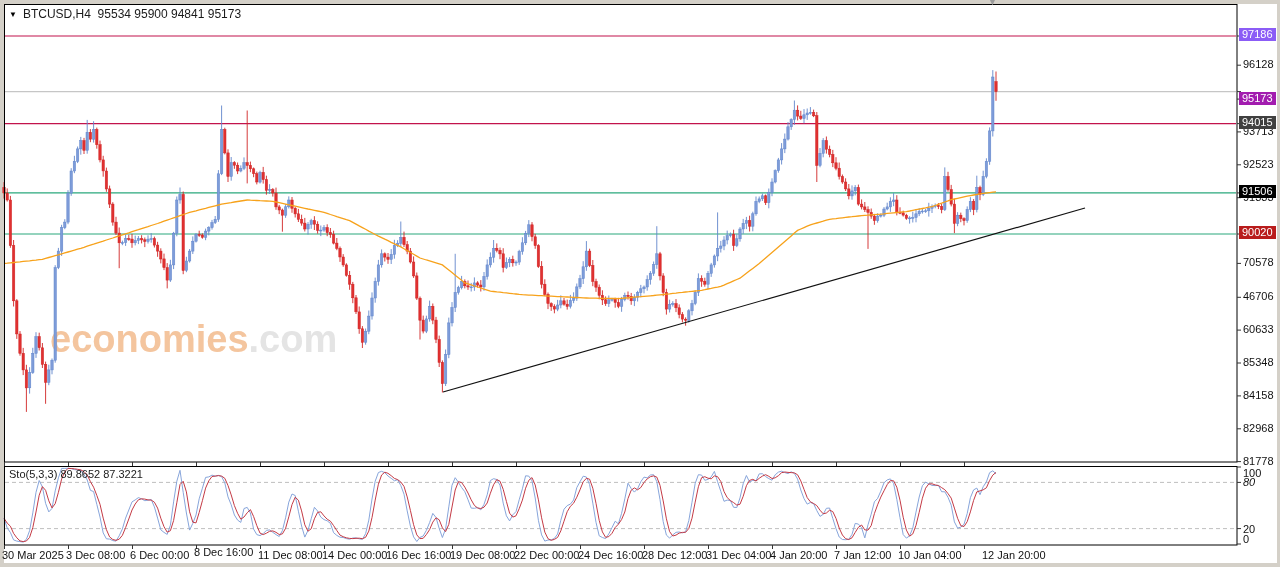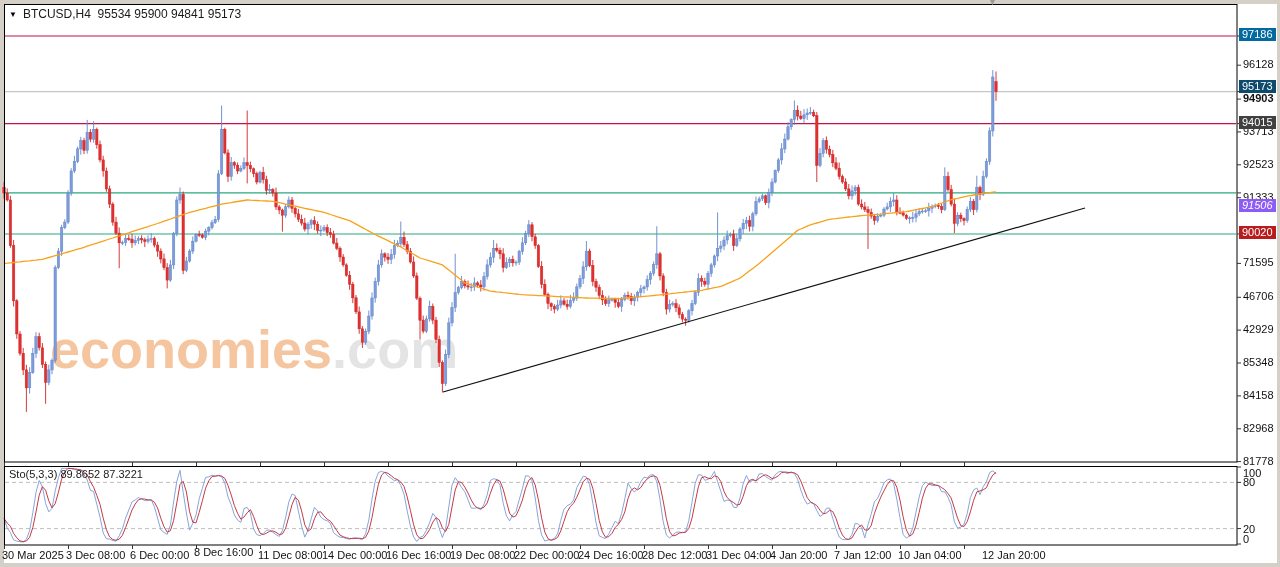--- a/index.html
+++ b/index.html
@@ -4,21 +4,21 @@
 <style>
   html,body{margin:0;padding:0;}
   body{
     width:1280px;height:567px;position:relative;overflow:hidden;
     background:#d4d0c8;
     font-family:"Liberation Sans", sans-serif;
     -webkit-font-smoothing:antialiased;
   }
   #canvas{position:absolute;left:4px;top:4px;width:1273px;height:559px;background:#ffffff;}
   #watermark{position:absolute;left:0;top:0;width:100%;height:100%;z-index:1;pointer-events:none;}
-  .wm1{position:absolute;left:50px;top:318px;font-size:54px;font-weight:bold;letter-spacing:0px;}
+  .wm1{position:absolute;left:50px;top:318px;font-size:38px;font-weight:bold;letter-spacing:0px;}
   .wm2{position:absolute;left:84px;top:358px;font-size:41px;font-weight:400;letter-spacing:1px;}
   #chart-svg-wrap{position:absolute;left:0;top:0;width:1280px;height:567px;z-index:2;}
   #overlay{position:absolute;left:0;top:0;width:1280px;height:567px;z-index:3;pointer-events:none;}
   #title-bar{position:absolute;left:9px;top:7px;font-size:12px;color:#1a1a1a;z-index:4;white-space:pre;}
   #title-bar .arrow{font-size:8px;color:#000;vertical-align:1px;margin-right:6px;}
   #collapse-tri{position:absolute;left:988px;top:-3px;font-size:9px;color:#9a9a9a;z-index:5;}
   .px-label{position:absolute;font-size:11px;color:#111;white-space:nowrap;}
   .badge{position:absolute;left:1239px;font-size:11px;color:#fff;padding:0px 3px 1px 3px;white-space:nowrap;}
   #sto-label{position:absolute;left:9px;top:468px;font-size:11px;color:#1a1a1a;z-index:4;white-space:pre;}
 </style>
@@ -363,34 +363,34 @@
       <path d="M4.5 462V466M4.5 545V549M68.5 462V466M68.5 545V549M132.5 462V466M132.5 545V549M196.5 462V466M196.5 545V549M260.5 462V466M260.5 545V549M324.5 462V466M324.5 545V549M388.5 462V466M388.5 545V549M452.5 462V466M452.5 545V549M516.5 462V466M516.5 545V549M580.5 462V466M580.5 545V549M644.5 462V466M644.5 545V549M708.5 462V466M708.5 545V549M772.5 462V466M772.5 545V549M836.5 462V466M836.5 545V549M900.5 462V466M900.5 545V549M964.5 462V466M964.5 545V549" stroke="#333" stroke-width="1" fill="none"></path>
       <path d="M1237 65.2H1241M1237 99.1H1241M1237 131.9H1241M1237 164.8H1241M1237 197.7H1241M1237 263.4H1241M1237 297.3H1241M1237 330.1H1241M1237 363.0H1241M1237 395.9H1241M1237 428.8H1241M1237 461.6H1241M1237 36.0H1241M1237 123.6H1241M1237 192.9H1241M1237 234.0H1241M1237 91.6H1241M1237 467.0H1241M1237 482.4H1241M1237 528.6H1241M1237 544.0H1241" stroke="#333" stroke-width="1" fill="none"></path>
     </svg></div>
 
 <div id="overlay">
     <div class="px-label" style="left: 1243px; top: 58px;">96128</div>
     <div class="px-label" style="left: 1243px; top: 92px; font-weight: bold;">94903</div>
     <div class="px-label" style="left: 1243px; top: 125px;">93713</div>
     <div class="px-label" style="left: 1243px; top: 158px;">92523</div>
     <div class="px-label" style="left: 1243px; top: 191px;">91333</div>
-    <div class="px-label" style="left: 1243px; top: 256px;">71595</div>
+    <div class="px-label" style="left: 1243px; top: 256px;">70578</div>
     <div class="px-label" style="left: 1243px; top: 290px;">46706</div>
-    <div class="px-label" style="left: 1243px; top: 323px;">42929</div>
+    <div class="px-label" style="left: 1243px; top: 323px;">60633</div>
     <div class="px-label" style="left: 1243px; top: 356px;">85348</div>
     <div class="px-label" style="left: 1243px; top: 389px;">84158</div>
     <div class="px-label" style="left: 1243px; top: 422px;">82968</div>
     <div class="px-label" style="left: 1243px; top: 455px;">81778</div>
-    <div class="badge" style="top: 28px; background: #0369a1;">97186</div>
+    <div class="badge" style="top: 28px; background: #8b5cf6;">97186</div>
     <div class="badge" style="top: 116px; background: #404040;">94015</div>
-    <div class="badge" style="top: 199px; background: #8b5cf6; font-style: italic;">91506</div>
+    <div class="badge" style="top: 185px; background: #000000;">91506</div>
     <div class="badge" style="top: 226px; background: #b91c1c;">90020</div>
-    <div class="badge" style="top: 80px; background: #0c4a6e;">95173</div>
+    <div class="badge" style="top: 92px; background: #a21caf;">95173</div>
     <div class="px-label" style="left: 1243px; top: 467px;">100</div>
-    <div class="px-label" style="left: 1243px; top: 476px;">80</div>
+    <div class="px-label" style="left: 1243px; top: 476px; font-style: italic;">80</div>
     <div class="px-label" style="left: 1243px; top: 523px;">20</div>
     <div class="px-label" style="left: 1243px; top: 533px;">0</div>
     <div class="px-label" style="left: 2px; top: 549px;">30 Mar 2025</div>
     <div class="px-label" style="left: 66px; top: 549px;">3 Dec 08:00</div>
     <div class="px-label" style="left: 130px; top: 549px;">6 Dec 00:00</div>
     <div class="px-label" style="left: 194px; top: 522px; margin-top: 24px;">8 Dec 16:00</div>
     <div class="px-label" style="left: 258px; top: 549px;">11 Dec 08:00</div>
     <div class="px-label" style="left: 322px; top: 549px;">14 Dec 00:00</div>
     <div class="px-label" style="left: 386px; top: 549px;">16 Dec 16:00</div>
     <div class="px-label" style="left: 450px; top: 549px;">19 Dec 08:00</div>

